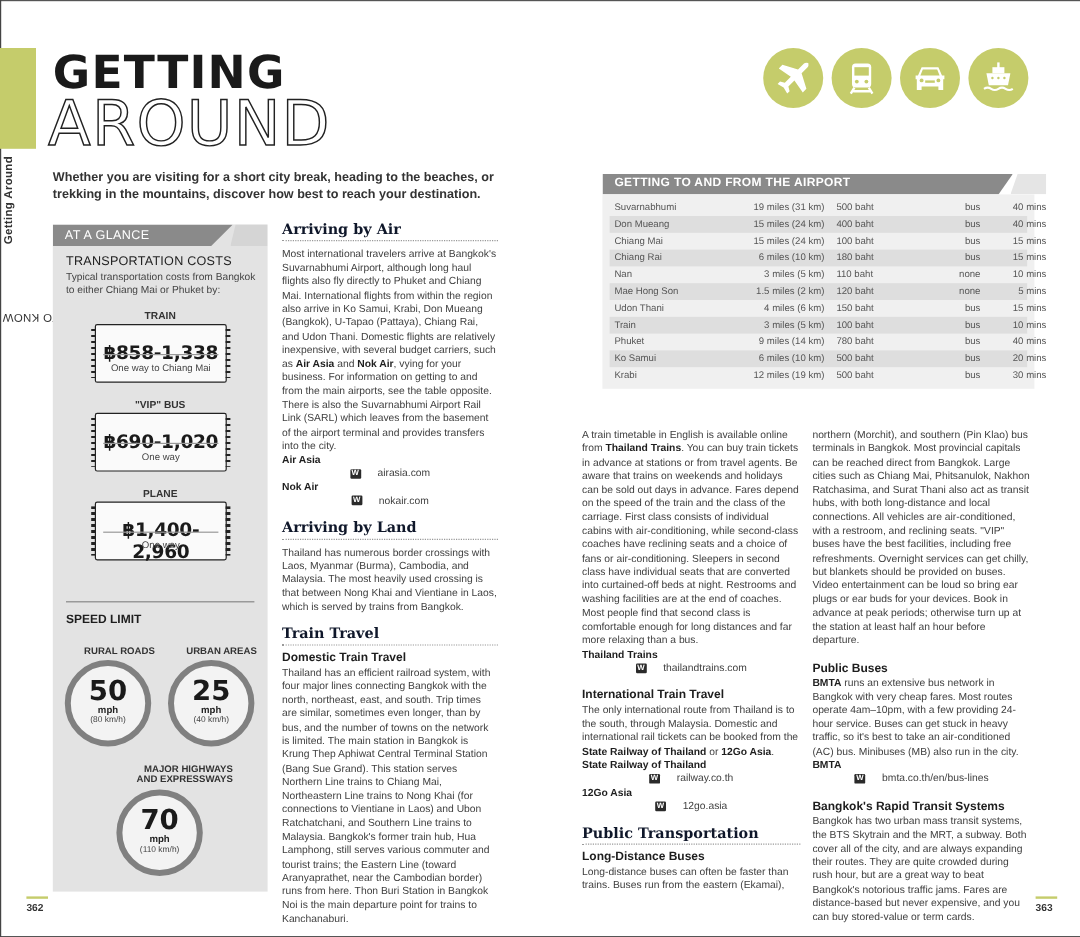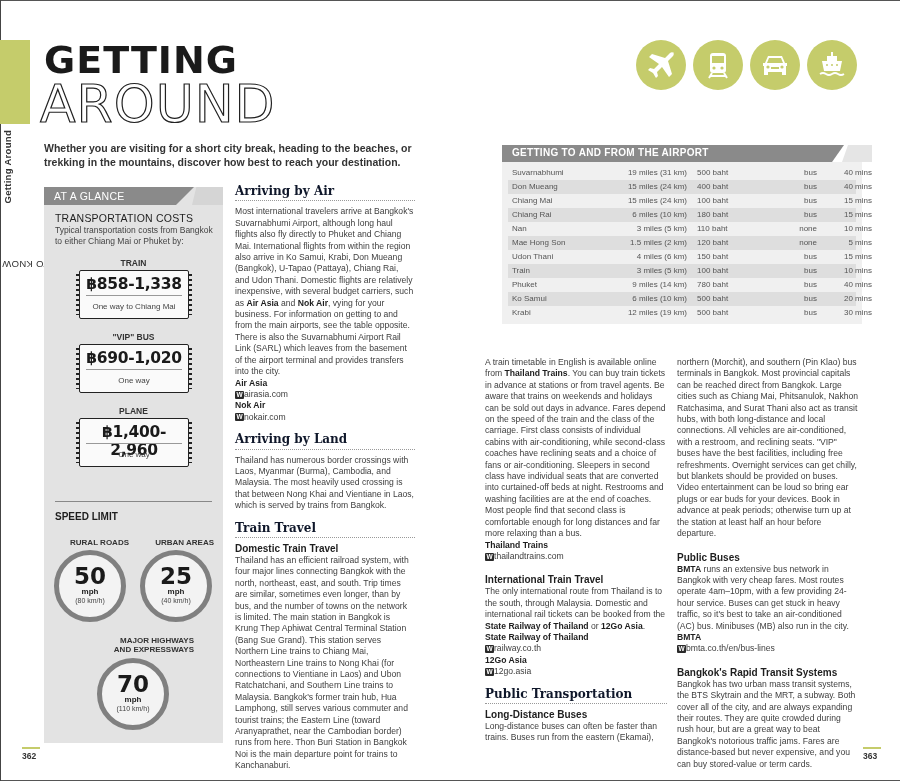--- a/index.html
+++ b/index.html
@@ -26,39 +26,39 @@
   .glance { position: absolute; left: 44px; top: 187px; width: 179px; height: 556px; background: #e3e3e3; }
   .glance-head { position: absolute; left: 0; top: 0; width: 150px; height: 18px; background: #8a8a8a; clip-path: polygon(0 0, 100% 0, 88% 100%, 0 100%); color: #fff; font-weight: normal; font-size: 10.5px; padding: 3px 0 0 10px; letter-spacing: 0.3px; }
   .glance-head-tail { position: absolute; left: 148px; top: 0; width: 31px; height: 18px; background: #d5d5d5; clip-path: polygon(14% 0, 100% 0, 100% 100%, 0 100%); }
   .tc-title { position: absolute; left: 11px; top: 25px; font-size: 10.5px; font-weight: normal; color: #1e1e1e; letter-spacing: 0.2px; }
   .tc-desc { position: absolute; left: 11px; top: 38px; width: 165px; font-size: 8.5px; line-height: 11px; color: #444; }
   .ticket-label { position: absolute; left: 0; width: 179px; text-align: center; font-size: 8.5px; font-weight: bold; color: #333; }
   .ticket { position: absolute; left: 35px; width: 110px; height: 49px; background: #fafafa; border: 1.5px solid #222; border-radius: 2px; }
   .ticket::before, .ticket::after { content: ""; position: absolute; top: 3px; width: 4px; height: 41px; background: repeating-linear-gradient(to bottom, #222 0 2px, transparent 2px 5px); }
   .ticket::before { left: -4px; }
   .ticket::after { right: -4px; }
-  .ticket-price { position: absolute; left: 0; top: 4px; width: 100%; text-align: center; font-size: 15.5px; font-weight: bold; color: #1a1a1a; font-family: "DejaVu Sans", sans-serif; letter-spacing: -0.3px; }
+  .ticket-price { position: absolute; left: 0; top: 14px; width: 100%; text-align: center; font-size: 15.5px; font-weight: bold; color: #1a1a1a; font-family: "DejaVu Sans", sans-serif; letter-spacing: -0.3px; }
   .ticket-rule { position: absolute; left: 6px; right: 6px; top: 24px; height: 1px; background: #999; }
   .ticket-note { position: absolute; left: 0; top: 31px; width: 100%; text-align: center; font-size: 8px; color: #444; }
   .glance-rule { position: absolute; left: 11px; top: 314px; width: 157px; height: 1px; background: #888; }
   .sl-title { position: absolute; left: 11px; top: 324px; font-size: 10px; font-weight: bold; color: #1e1e1e; }
   .sl-label { position: absolute; font-size: 8px; font-weight: bold; color: #333; text-align: right; }
   .sign { position: absolute; width: 72px; height: 72px; border-radius: 50%; background: #f3f3f3; border: 5px solid #808080; text-align: center; }
   .sign-num { display: block; font-size: 23px; font-weight: bold; color: #1a1a1a; margin-top: 10px; line-height: 22px; font-family: "DejaVu Sans", sans-serif; }
   .sign-unit { display: block; font-size: 8px; font-weight: bold; color: #222; line-height: 9px; }
   .sign-kmh { display: block; font-size: 7px; color: #444; line-height: 9px; }
 
   
   .col { position: absolute; font-size: 8.6px; line-height: 11.4px; color: #404040; }
   .col p { margin: 0; }
   .col b { color: #1e1e1e; }
   .h2 { font-family: "DejaVu Serif", serif; font-weight: bold; font-size: 12px; color: #0f172a; padding-bottom: 3px; border-bottom: 1px dotted #999; margin-bottom: 5px; }
   .h3 { font-weight: bold; font-size: 10px; color: #1e1e1e; line-height: 12px; margin-top: 1px; }
   .gap { height: 11px; }
-  .web { display: flex; align-items: center; gap: 0; }
+  .web { display: flex; align-items: center; gap: 14px; justify-content: center; }
   .w-icon { display: inline-block; width: 9px; height: 8px; background: #2a2a2a; color: #fff; font-size: 6.5px; font-weight: bold; line-height: 8px; text-align: center; border-radius: 1px; }
   .listing { font-weight: bold; color: #1e1e1e; }
 
   
   .atable { position: absolute; left: 502px; top: 145px; width: 360px; }
   .atable-head { position: relative; height: 17px; background: #8a8a8a; color: #fff; font-size: 10px; font-weight: bold; padding: 2px 0 0 10px; letter-spacing: 0.3px; clip-path: polygon(0 0, 100% 0, 96.5% 100%, 0 100%); width: 342px; }
   .atable-head-tail { position: absolute; left: 340px; top: 0; width: 30px; height: 17px; background: #e5e5e5; clip-path: polygon(20% 0, 100% 0, 100% 100%, 0 100%); }
   .atable-body { background: #f0f0f0; padding: 4px 6px 4px 6px; }
   .arow { display: grid; grid-template-columns: 70px 105px 60px 70px 55px; font-size: 8px; height: 14px; line-height: 14px; color: #555; padding: 0 4px; }
   .arow.hdr { font-weight: bold; color: #222; height: 16px; line-height: 16px; font-size: 8.2px; }

